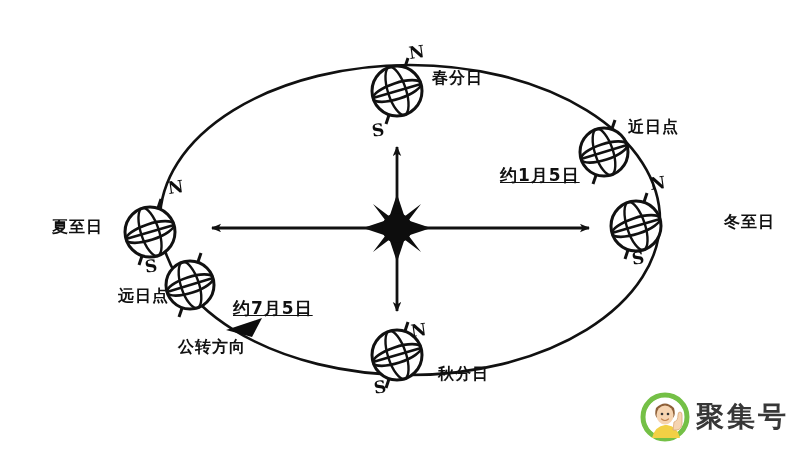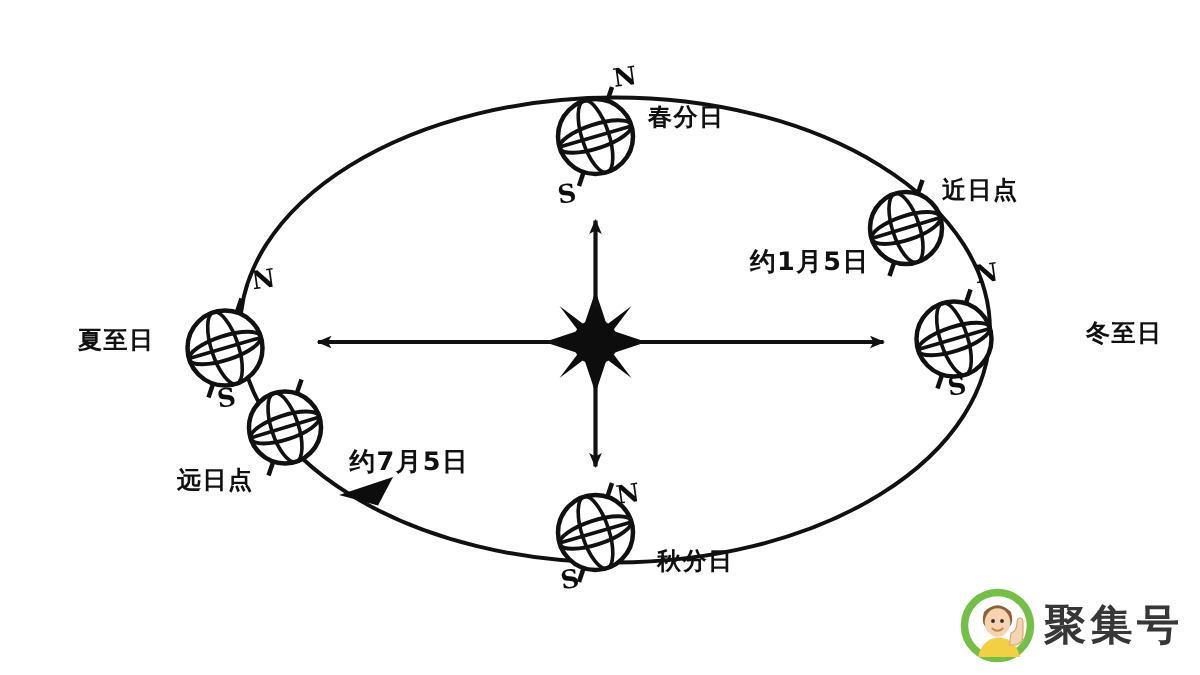--- a/index.html
+++ b/index.html
@@ -31,21 +31,21 @@
   .cn-label {
     position: absolute;
     font-family: "DejaVu Sans", "Liberation Sans", sans-serif;
     font-weight: 700;
     color: #111111;
     white-space: nowrap;
     letter-spacing: 1px;
     line-height: 1;
   }
   .lbl-big { font-size: 16px; }
-  .lbl-mid { font-size: 17px; }
+  .lbl-mid { font-size: 17px; text-decoration: underline; }
   .pole-label {
     position: absolute;
     font-family: "DejaVu Serif", "Liberation Serif", serif;
     font-weight: 700;
     font-size: 17px;
     color: #0d0d0d;
     line-height: 1;
   }
   #watermark {
     position: absolute;
@@ -158,25 +158,26 @@
   <div class="pole-label" style="left:374px;  top:379px; transform:rotate(-8deg);">S</div>
 
   <div class="pole-label" style="left:168px;  top:179px; transform:rotate(-8deg);">N</div>
   <div class="pole-label" style="left:145px;  top:258px; transform:rotate(-8deg);">S</div>
 
   <div class="cn-label lbl-big" style="left:432px; top:70px;">春分日</div>
   <div class="cn-label lbl-big" style="left:628px; top:119px;">近日点</div>
   <div class="cn-label lbl-big" style="left:678px; top:214px;margin-left:46px;">冬至日</div>
   <div class="cn-label lbl-big" style="left:438px; top:366px;">秋分日</div>
   <div class="cn-label lbl-big" style="left:52px;  top:219px;">夏至日</div>
-  <div class="cn-label lbl-big" style="left:118px; top:288px;margin-top:24px;">远日点</div>
+  <div class="cn-label lbl-big" style="left:118px; top:288px;">远日点</div>
 
   <div class="cn-label lbl-mid" style="left:500px; top:167px;">约1月5日</div>
   <div class="cn-label lbl-mid" style="left:233px; top:300px;">约7月5日</div>
 
+  <div class="cn-label lbl-big" style="left:178px; top:339px;">公转方向</div>
 
   <div id="watermark">
     <svg width="50" height="50" viewBox="0 0 50 50">
       <circle cx="25" cy="25" r="22" fill="none" stroke="#6fbe3f" stroke-width="5"></circle>
       <circle cx="25" cy="25" r="19" fill="#ffffff"></circle>
       <path d="M12 46 q3-12 13-13 h2 q10 1 13 13 z" fill="#f2cf3e"></path>
       <path d="M16 16 q9-9 18 0 q2 7 -1 10 q-1-6 -8-6 q-7 0-8 6 q-3-3 -1-10 z" fill="#8a5a31"></path>
       <ellipse cx="25" cy="23" rx="8.5" ry="9.5" fill="#f6d3ae"></ellipse>
       <circle cx="22" cy="22" r="1.3" fill="#2b2b2b"></circle>
       <circle cx="28" cy="22" r="1.3" fill="#2b2b2b"></circle>

